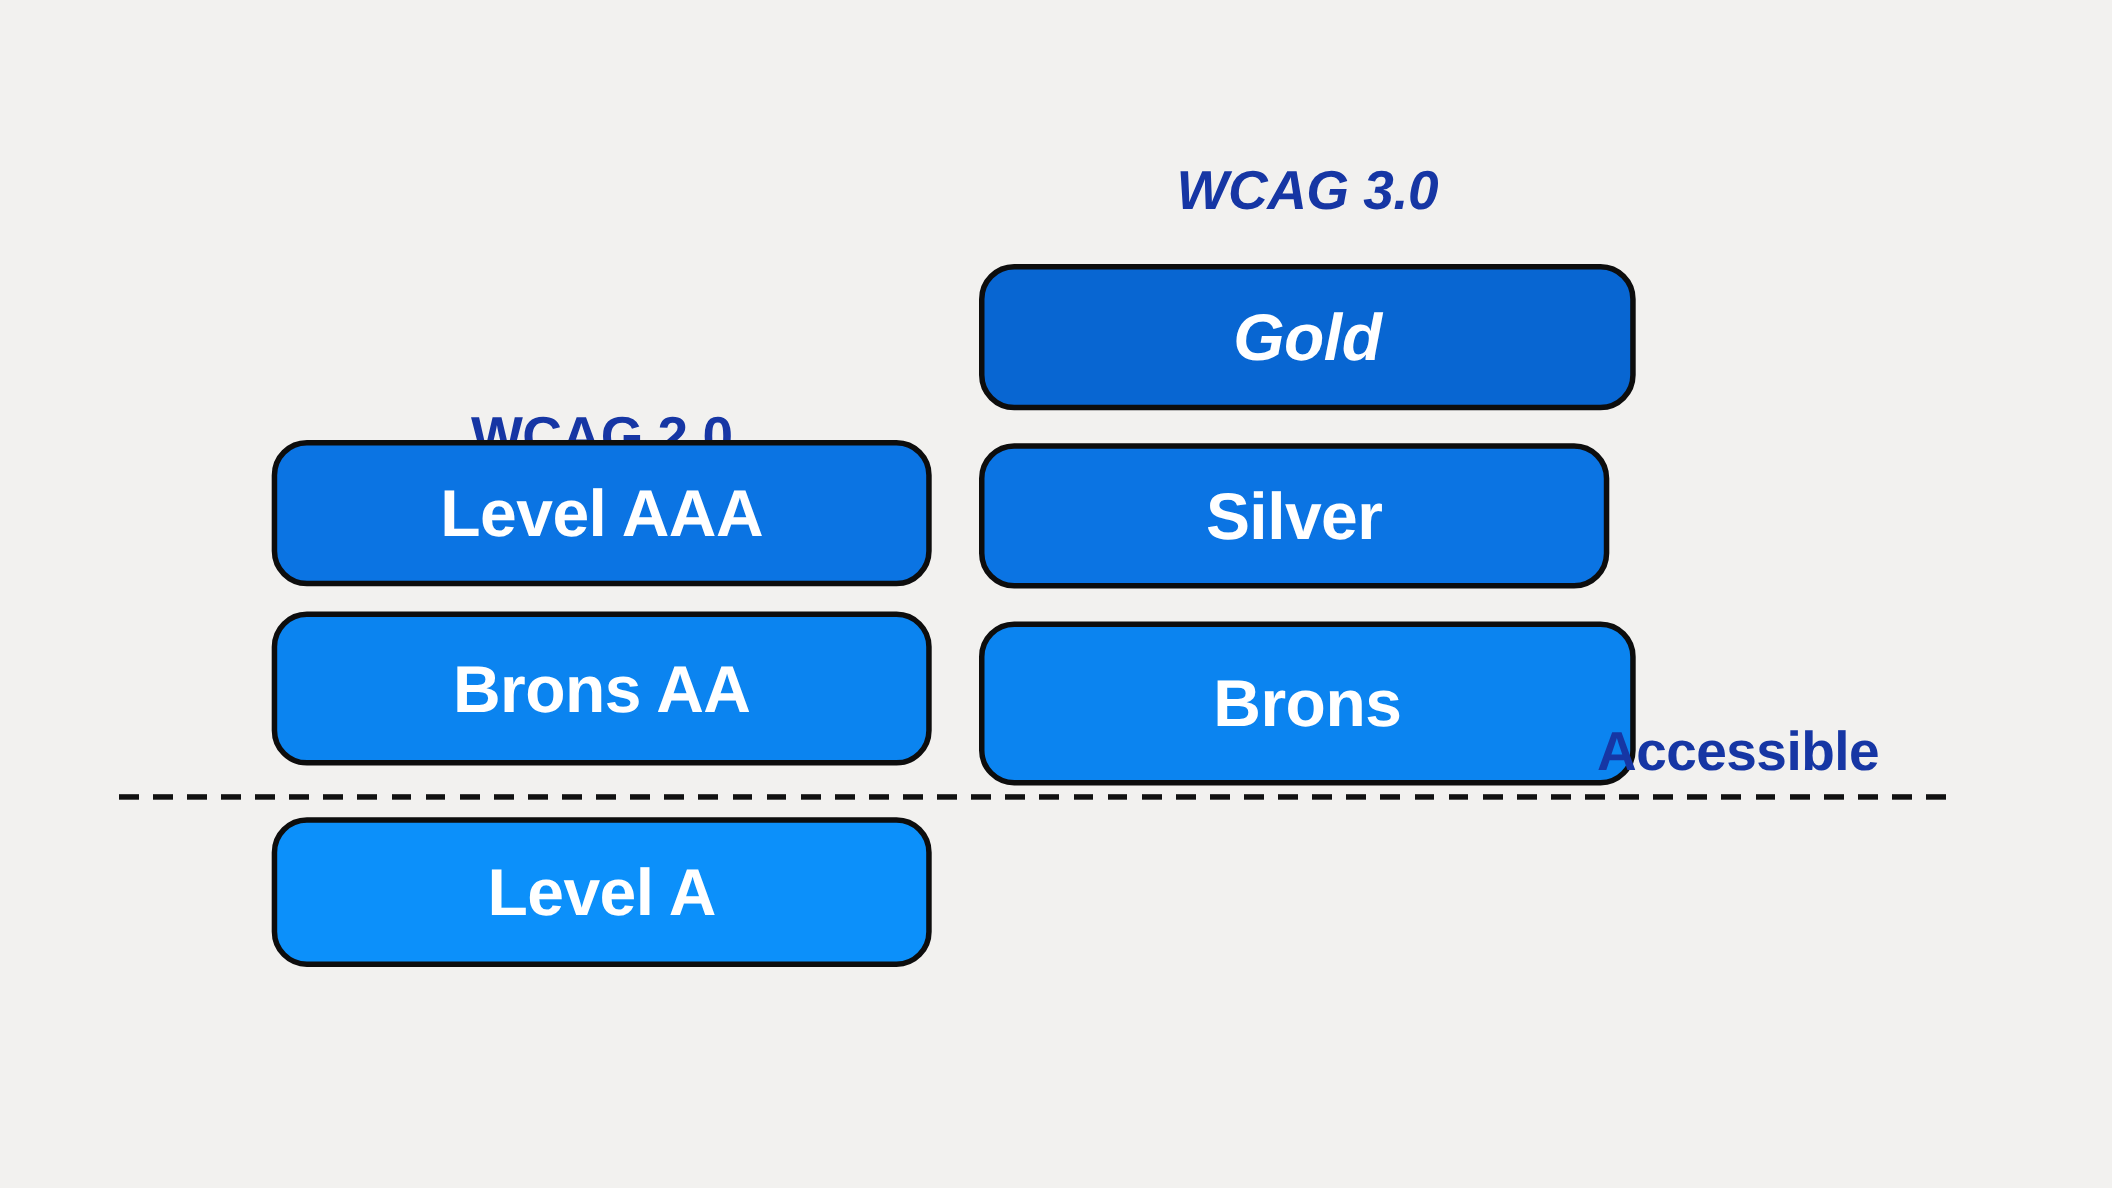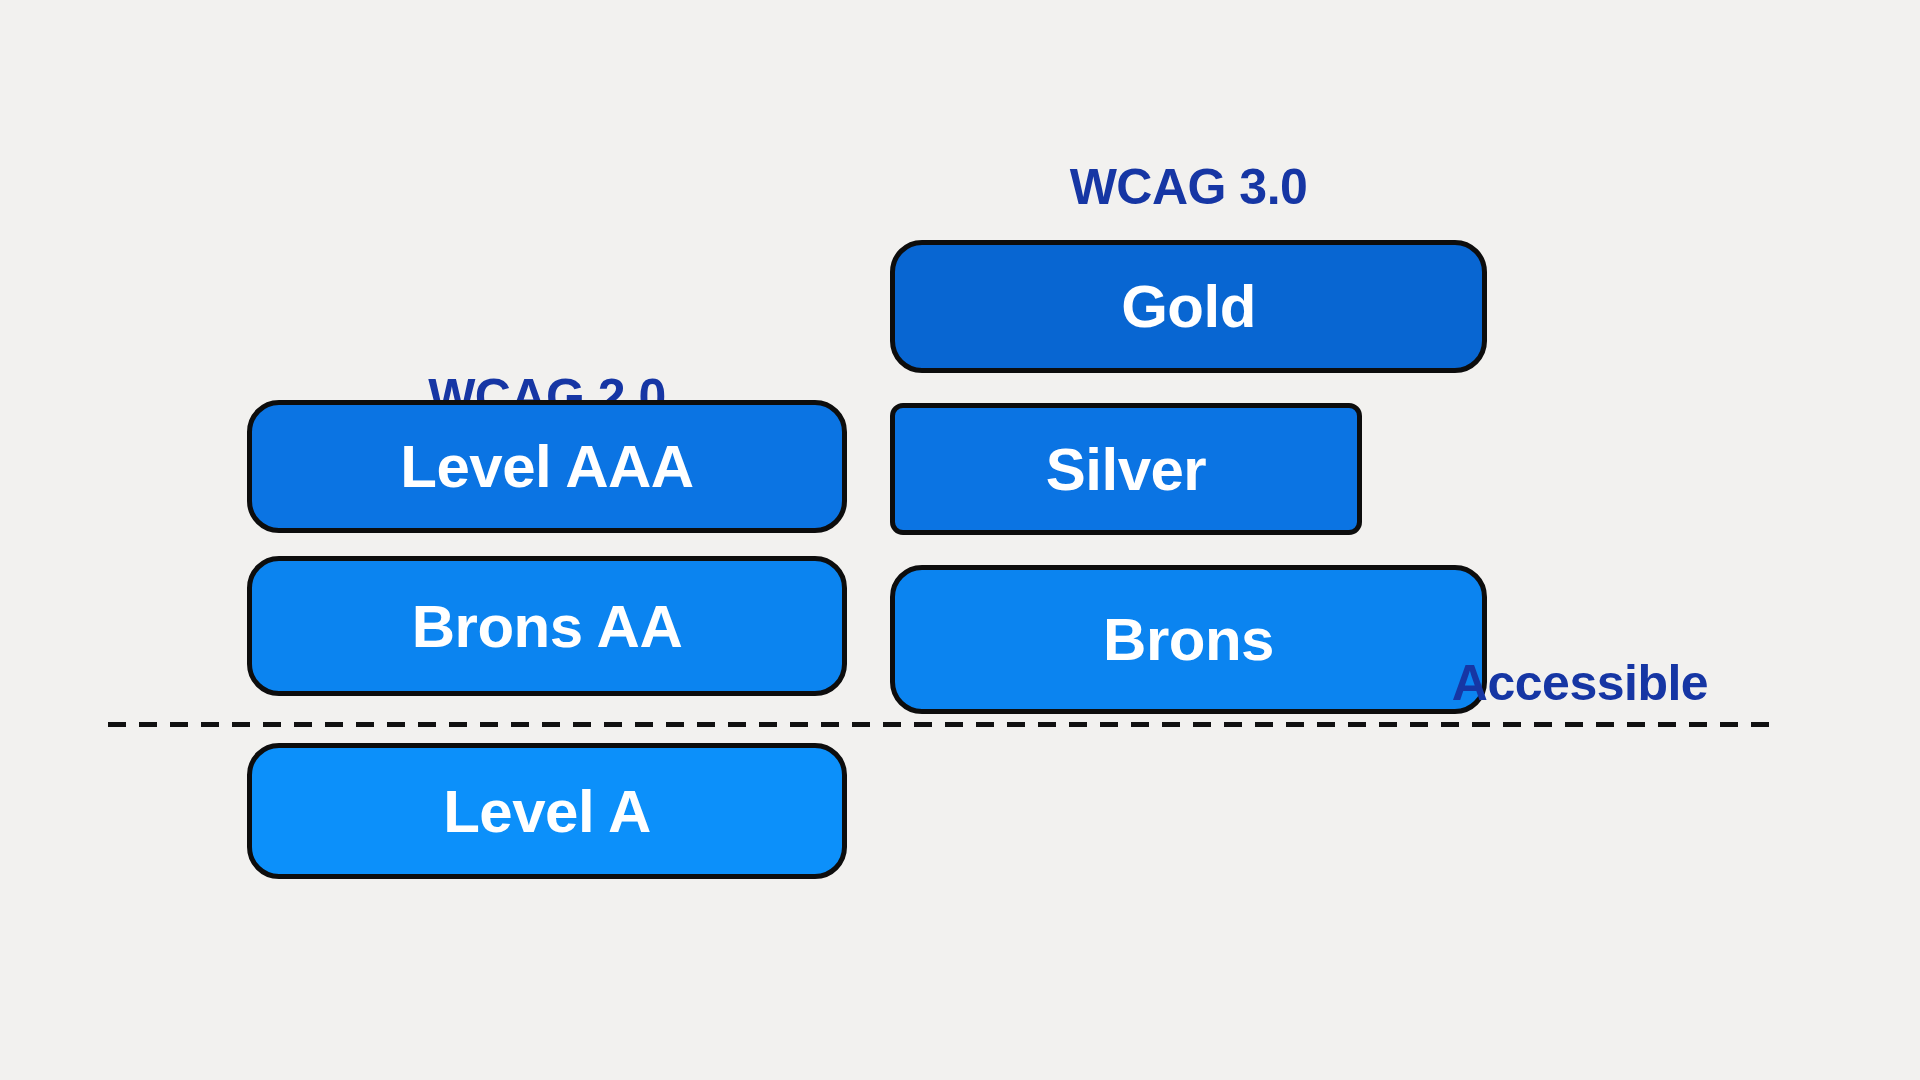--- a/index.html
+++ b/index.html
@@ -19,41 +19,41 @@
   .col-heading {
     position: absolute;
     font-size: 50px;
     font-weight: 700;
     letter-spacing: -0.5px;
     text-align: center;
     line-height: 54px;
     white-space: nowrap;
   }
   .heading-wcag2 { left: 247px; top: 326px; width: 600px; margin-top: 44px; }
-  .heading-wcag3 { left: 890px; top: 160px; width: 597px; }
+  .heading-wcag3 { left: 890px; top: 146px; width: 597px; font-style: italic; }
 
   .level-box {
     position: absolute;
     border: 5px solid #0d0d0d;
     border-radius: 32px;
     box-sizing: border-box;
     display: flex;
     align-items: center;
     justify-content: center;
   }
   .level-box .box-label {
     color: #ffffff;
     font-size: 60px;
     font-weight: 700;
     letter-spacing: -0.5px;
     white-space: nowrap;
   }
   .box-gold      { left: 890px; top: 240px; width: 597px; height: 133px; }
   .box-level-aaa { left: 247px; top: 400px; width: 600px; height: 133px; }
-  .box-silver    { left: 890px; top: 403px; width: 472px; height: 132px; border-radius: 13px; }
+  .box-silver    { left: 890px; top: 403px; width: 573px; height: 132px; }
   .box-level-aa  { left: 247px; top: 556px; width: 600px; height: 140px; }
   .box-brons     { left: 890px; top: 565px; width: 597px; height: 149px; }
   .box-level-a   { left: 247px; top: 743px; width: 600px; height: 136px; }
 
   .threshold-line {
     position: absolute;
     left: 108px;
     top: 722px;
     width: 1672px;
     height: 5px;
@@ -80,21 +80,21 @@
 </style>
 </head>
 <body>
 
 <div class="canvas" style="background-color: rgb(242, 241, 239);">
 
   <div class="col-heading heading-wcag2" style="color: rgb(22, 54, 164);">WCAG 2.0</div>
 
   <div class="col-heading heading-wcag3" style="color: rgb(22, 54, 164);">WCAG 3.0</div>
 
-  <div class="level-box box-gold" style="background-color: rgb(8, 102, 210); border-color: rgb(13, 13, 13);">
+  <div class="level-box box-gold" style="background-color: rgb(8, 102, 210); border-color: rgb(13, 13, 13); font-style: italic;">
     <span class="box-label">Gold</span>
   </div>
 
   <div class="level-box box-silver" style="background-color: rgb(11, 116, 227); border-color: rgb(13, 13, 13);">
     <span class="box-label">Silver</span>
   </div>
 
   <div class="level-box box-brons" style="background-color: rgb(11, 132, 240); border-color: rgb(13, 13, 13);">
     <span class="box-label">Brons</span>
   </div>

